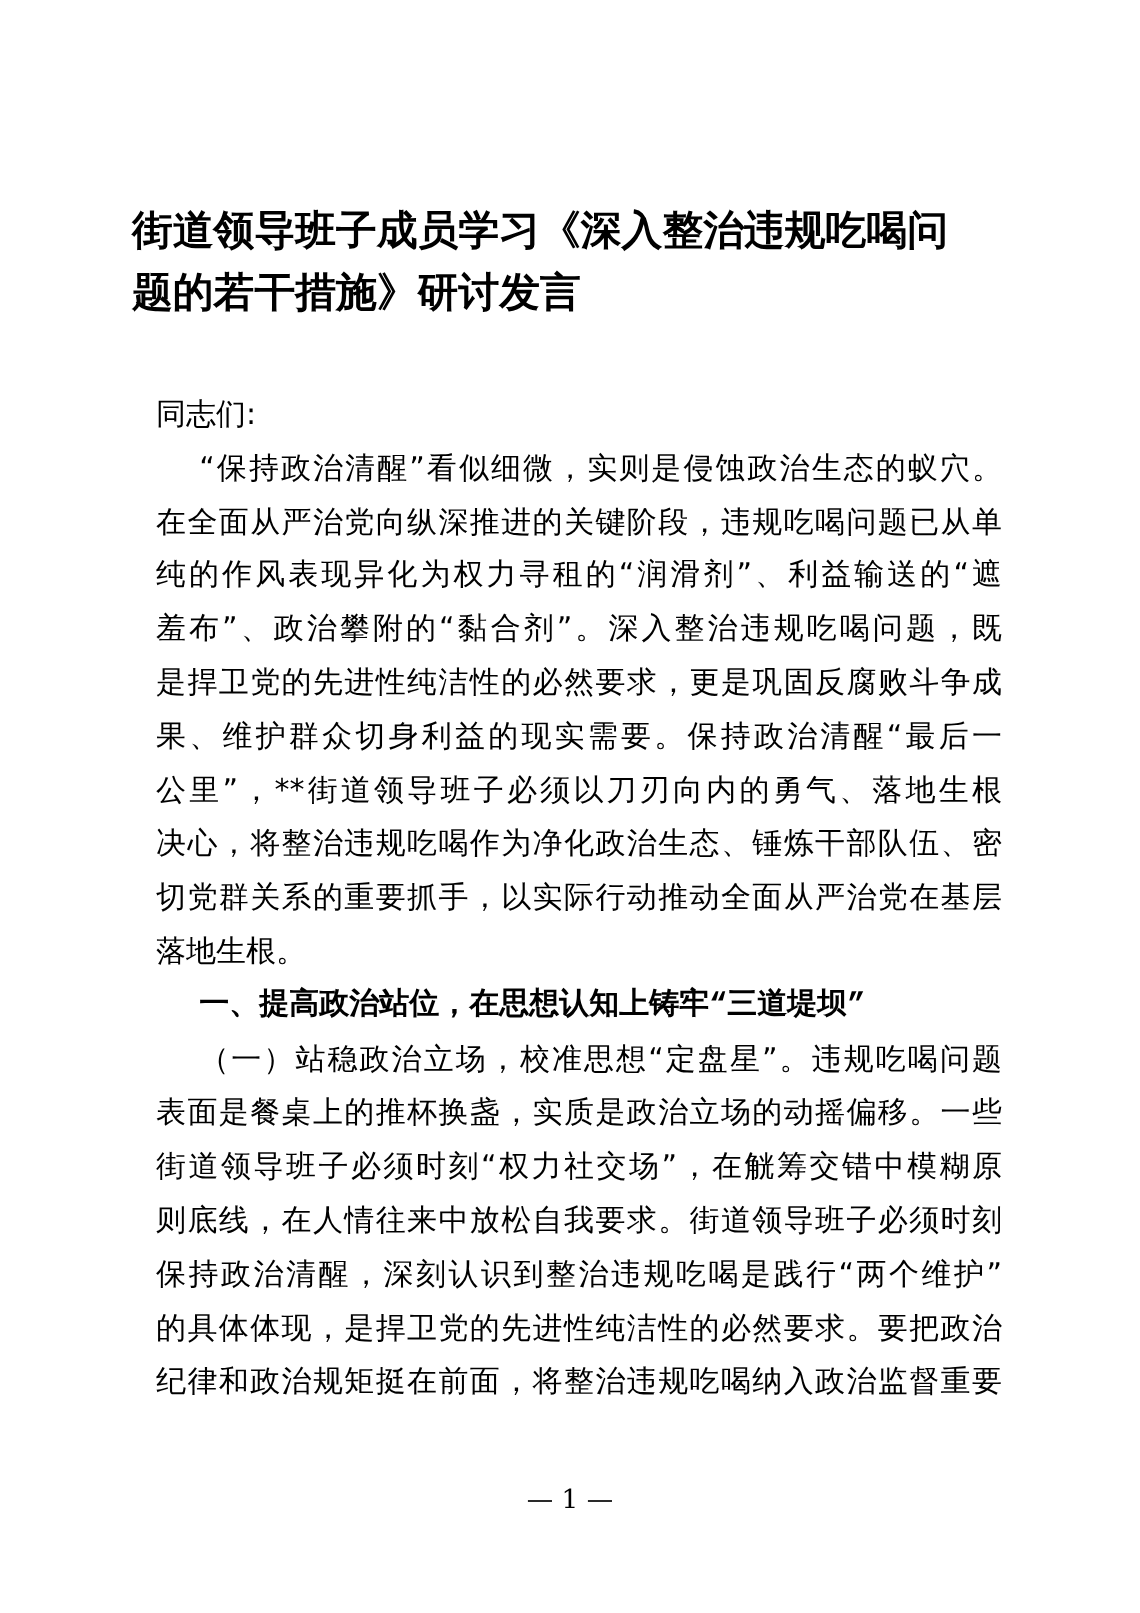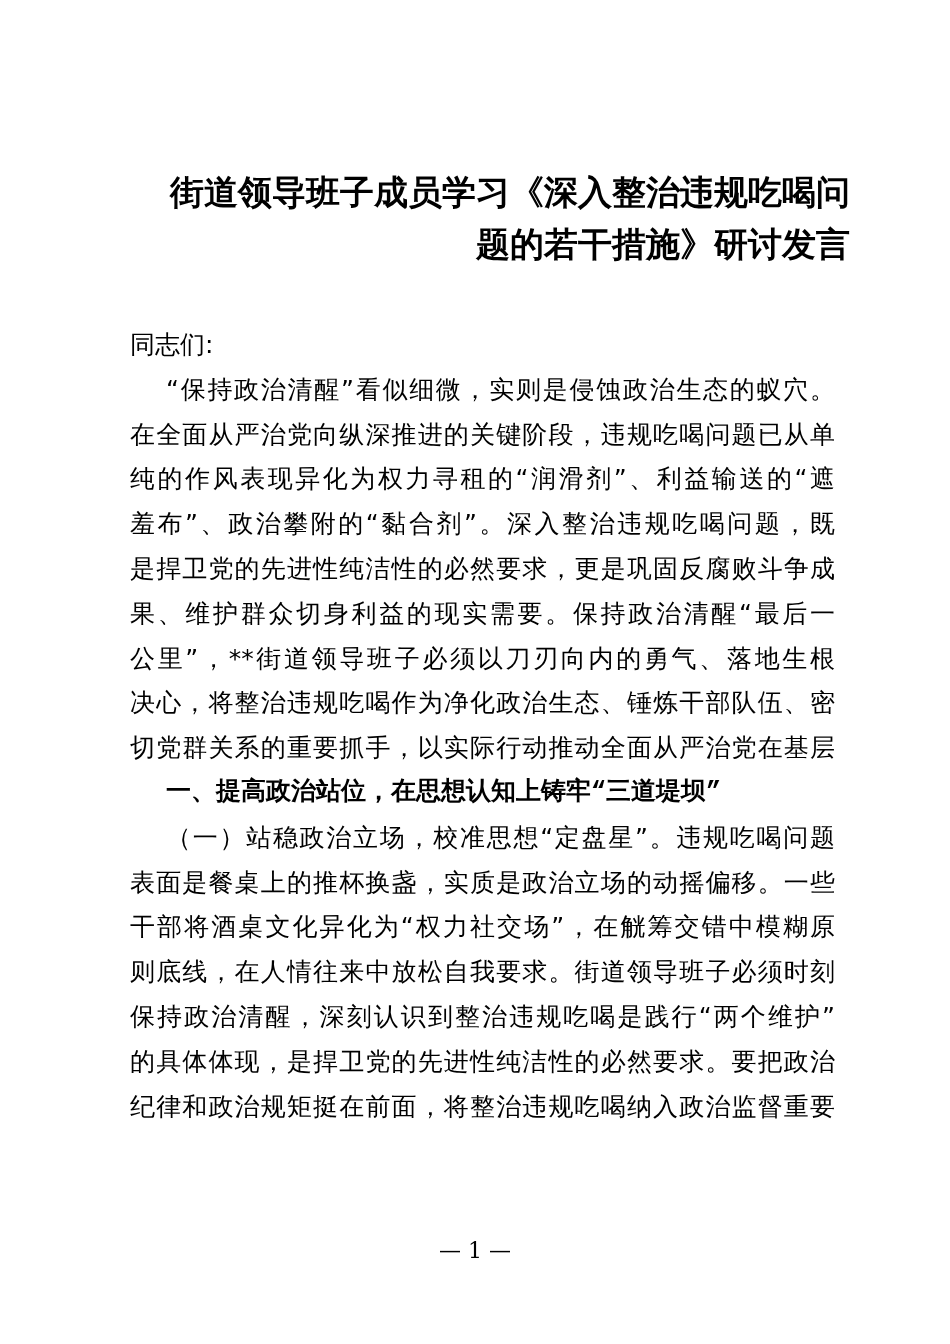--- a/index.html
+++ b/index.html
@@ -18,21 +18,21 @@
       position: absolute;
       left: 0; top: 0;
       width: 950px; height: 1344px;
       background: #fff;
     }
     .title {
       position: absolute;
       left: 110px;
       width: 740px;
       top: 166px;
-      text-align: right;
+      text-align: left;
       font-family: "DejaVu Serif", serif;
       font-weight: bold;
       font-size: 34px;
       line-height: 52px;
       letter-spacing: 0px;
     }
     .body-text {
       position: absolute;
       left: 130px;
       top: 323px;
@@ -84,26 +84,27 @@
 
     <div class="line indent">“保持政治清醒”看似细微，实则是侵蚀政治生态的蚁穴。</div>
     <div class="line">在全面从严治党向纵深推进的关键阶段，违规吃喝问题已从单</div>
     <div class="line">纯的作风表现异化为权力寻租的“润滑剂”、利益输送的“遮</div>
     <div class="line">羞布”、政治攀附的“黏合剂”。深入整治违规吃喝问题，既</div>
     <div class="line">是捍卫党的先进性纯洁性的必然要求，更是巩固反腐败斗争成</div>
     <div class="line">果、维护群众切身利益的现实需要。保持政治清醒“最后一</div>
     <div class="line">公里”，**街道领导班子必须以刀刃向内的勇气、落地生根</div>
     <div class="line">决心，将整治违规吃喝作为净化政治生态、锤炼干部队伍、密</div>
     <div class="line">切党群关系的重要抓手，以实际行动推动全面从严治党在基层</div>
+    <div class="line last">落地生根。</div>
 
     <div class="line heading">一、提高政治站位，在思想认知上铸牢“三道堤坝”</div>
 
     <div class="line indent">（一）站稳政治立场，校准思想“定盘星”。违规吃喝问题</div>
     <div class="line">表面是餐桌上的推杯换盏，实质是政治立场的动摇偏移。一些</div>
-    <div class="line">干部将酒桌文化异化为“权力社交场”，在觥筹交错中模糊原</div>
+    <div class="line">街道领导班子必须时刻“权力社交场”，在觥筹交错中模糊原</div>
     <div class="line">则底线，在人情往来中放松自我要求。街道领导班子必须时刻</div>
     <div class="line">保持政治清醒，深刻认识到整治违规吃喝是践行“两个维护”</div>
     <div class="line">的具体体现，是捍卫党的先进性纯洁性的必然要求。要把政治</div>
     <div class="line">纪律和政治规矩挺在前面，将整治违规吃喝纳入政治监督重要</div>
   </div>
 
   <div class="footer">— 1 —</div>
 </div>
 
 </body></html>

